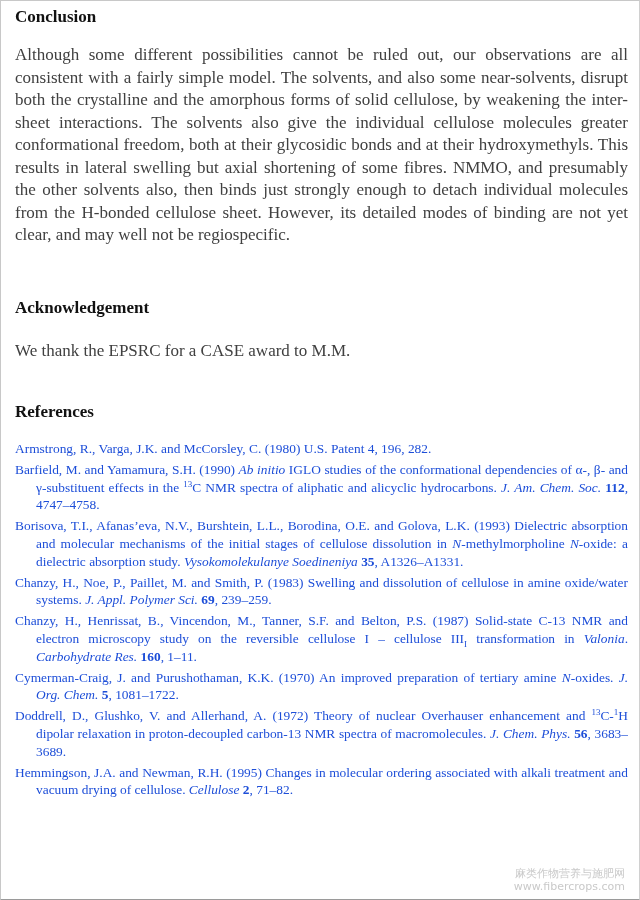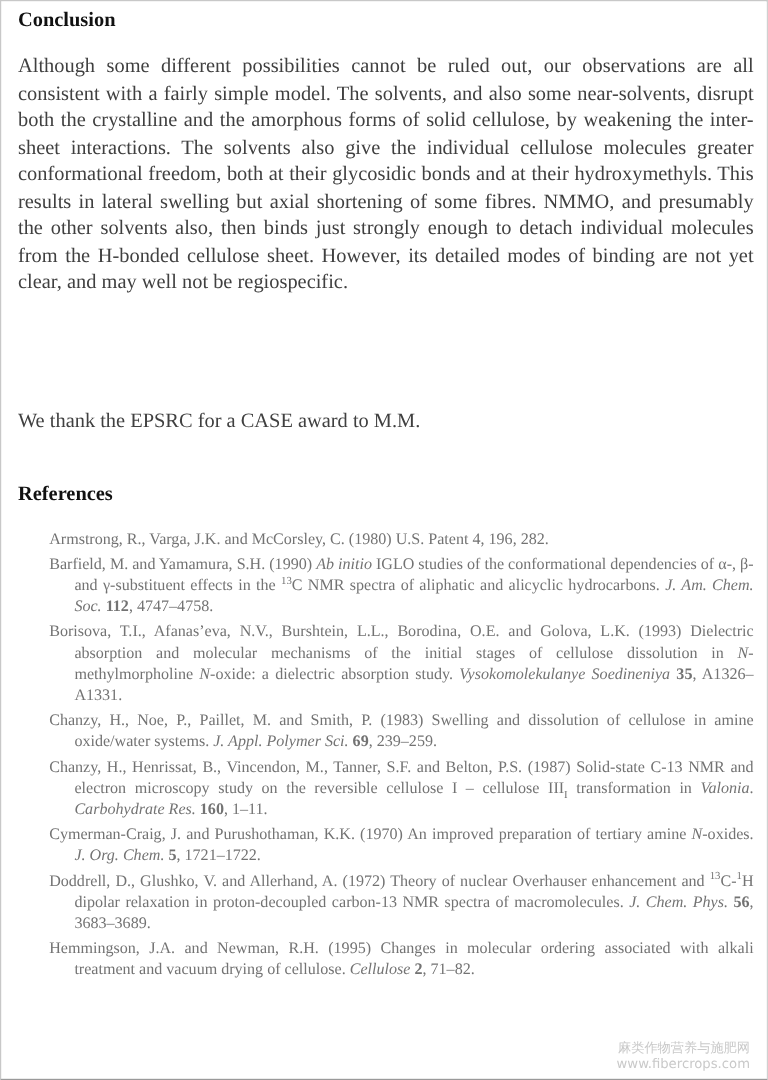--- a/index.html
+++ b/index.html
@@ -13,40 +13,41 @@
   .heading {
     position: absolute; left: 14px; font-weight: bold; font-size: 17px; color: #111;
   }
   .para {
     position: absolute; left: 14px; width: 613px; font-size: 17px; line-height: 22.5px;
     text-align: justify; color: #404040;
   }
   .refs { position: absolute; left: 14px; top: 439px; width: 613px; }
   .ref {
     font-size: 13.4px; line-height: 17.6px; text-align: justify;
-    padding-left: 21px; text-indent: -21px; color: #737373; margin-left: 26px;
+    padding-left: 21px; text-indent: -21px; color: #1d4ed8;
   }
   .ref + .ref { margin-top: 3.5px; }
   .ref i { font-style: italic; }
   .ref b { font-weight: bold; }
   sup { font-size: 9px; line-height: 0; vertical-align: 0.6em; }
   sub { font-size: 9px; line-height: 0; }
   .watermark {
     position: absolute; right: 14px; bottom: 6px; text-align: right;
     font-family: "DejaVu Sans", sans-serif; color: #c9c9c9; font-size: 11px; line-height: 13px;
   }
 </style>
 </head>
 <body>
 
 <div class="page">
 
   <div class="heading" style="top:6px;">Conclusion</div>
   <div class="para" style="top:43px;">Although some different possibilities cannot be ruled out, our observations are all consistent with a fairly simple model. The solvents, and also some near-solvents, disrupt both the crystalline and the amorphous forms of solid cellulose, by weakening the inter-sheet interactions. The solvents also give the individual cellulose molecules greater conformational freedom, both at their glycosidic bonds and at their hydroxymethyls. This results in lateral swelling but axial shortening of some fibres. NMMO, and presumably the other solvents also, then binds just strongly enough to detach individual molecules from the H-bonded cellulose sheet. However, its detailed modes of binding are not yet clear, and may well not be regiospecific.</div>
 
+  <div class="heading" style="top:297px;">Acknowledgement</div>
   <div class="para" style="top:339px;">We thank the EPSRC for a CASE award to M.M.</div>
 
   <div class="heading" style="top:401px;">References</div>
 
   <div class="refs">
 
     <div class="ref">
       <span>Armstrong, R., Varga, J.K. and McCorsley, C. (1980) U.S. Patent 4, 196, 282.</span>
     </div>
 
@@ -78,21 +79,21 @@
       <span>Chanzy, H., Henrissat, B., Vincendon, M., Tanner, S.F. and Belton, P.S. (1987) Solid-state C-13 NMR and electron microscopy study on the reversible cellulose I – cellulose III</span><sub>I</sub><span> transformation in</span>
       <i>Valonia</i>.
       <i>Carbohydrate Res.</i>
       <b>160</b><span>, 1–11.</span>
     </div>
 
     <div class="ref">
       <span>Cymerman-Craig, J. and Purushothaman, K.K. (1970) An improved preparation of tertiary amine</span>
       <i>N</i><span>-oxides.</span>
       <i>J. Org. Chem.</i>
-      <b>5</b><span>, 1721–1722.</span>
+      <b>5</b><span>, 1081–1722.</span>
     </div>
 
     <div class="ref">
       <span>Doddrell, D., Glushko, V. and Allerhand, A. (1972) Theory of nuclear Overhauser enhancement and</span>
       <sup>13</sup><span>C-</span><sup>1</sup><span>H dipolar relaxation in proton-decoupled carbon-13 NMR spectra of macromolecules.</span>
       <i>J. Chem. Phys.</i>
       <b>56</b><span>, 3683–3689.</span>
     </div>
 
 

